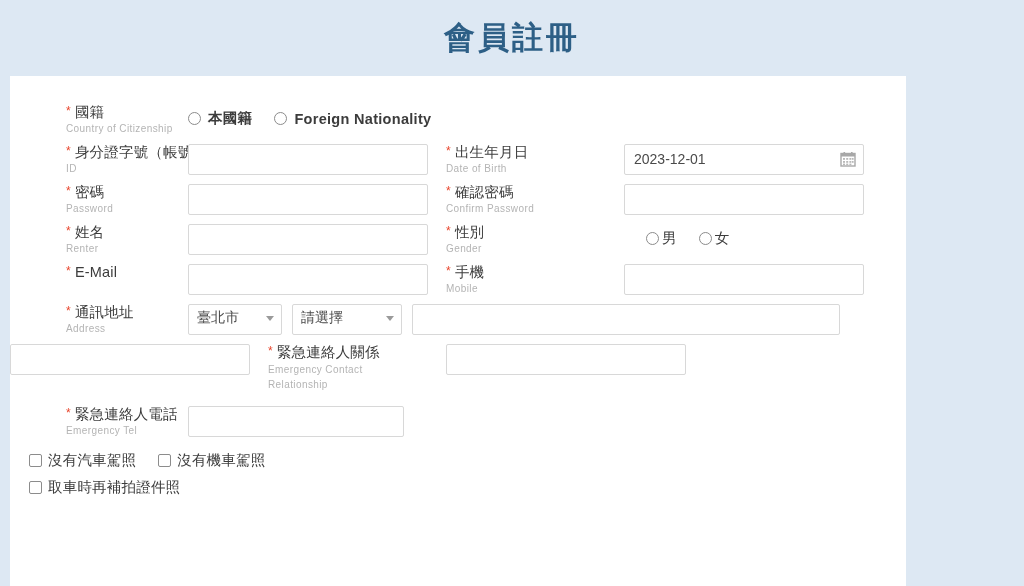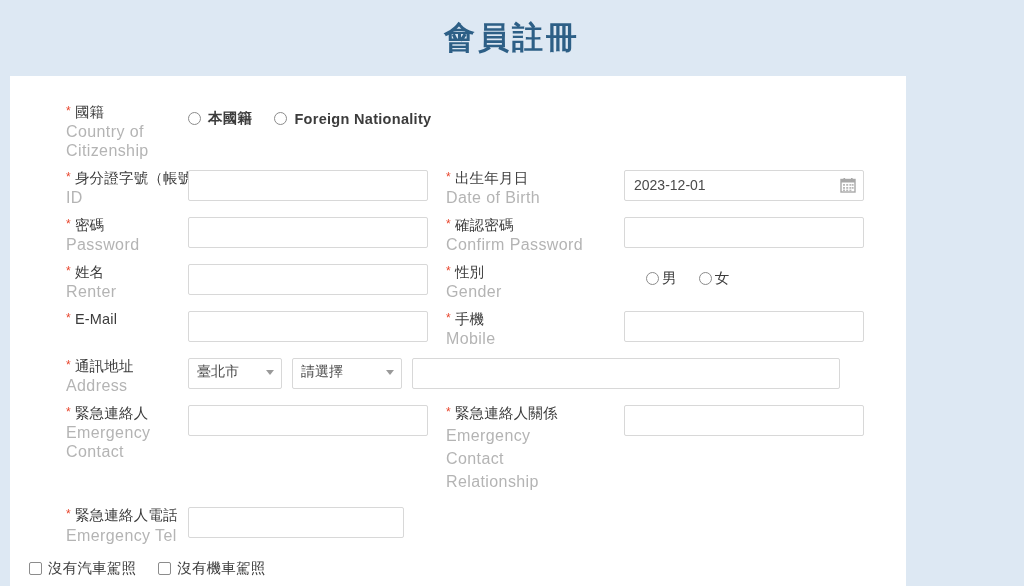--- a/index.html
+++ b/index.html
@@ -50,21 +50,21 @@
     line-height: 1.18;
   }
   .label.right { width: 178px; padding-left: 0; }
   .lbl-main {
     font-size: 14.5px;
     color: #3c3c3c;
     letter-spacing: .2px;
     white-space: nowrap;
   }
   .lbl-sub {
-    font-size: 16px;
+    font-size: 10px;
     color: #b4b4b4;
     letter-spacing: .4px;
     margin-top: 2px;
   }
   .star {
     color: #e8452c;
     font-size: 12px;
     margin-right: 4px;
     vertical-align: 2px;
   }
@@ -307,24 +307,20 @@
             <select class="sel sel-dist">
               <option>請選擇</option>
             </select>
             <span class="chev"></span>
           </span>
           <input class="inp addr-inp" type="text" value="" style="">
         </div>
       </div>
 
       <div class="row">
-        <div class="label">
-          <div class="lbl-main"><span class="star">*</span><span>緊急連絡人</span></div>
-          <div class="lbl-sub">Emergency Contact</div>
-        </div>
         <div class="field">
           <input class="inp w-left" type="text" value="" style="">
         </div>
         <div class="col-gap"></div>
         <div class="label right" style="width:170px;">
           <div class="lbl-main"><span class="star">*</span><span>緊急連絡人關係</span></div>
           <div class="lbl-sub" style="white-space:normal;width:128px;line-height:1.45;">Emergency Contact Relationship</div>
         </div>
         <div class="field" style="margin-left:8px;">
           <input class="inp w-right" type="text" value="" style="">

